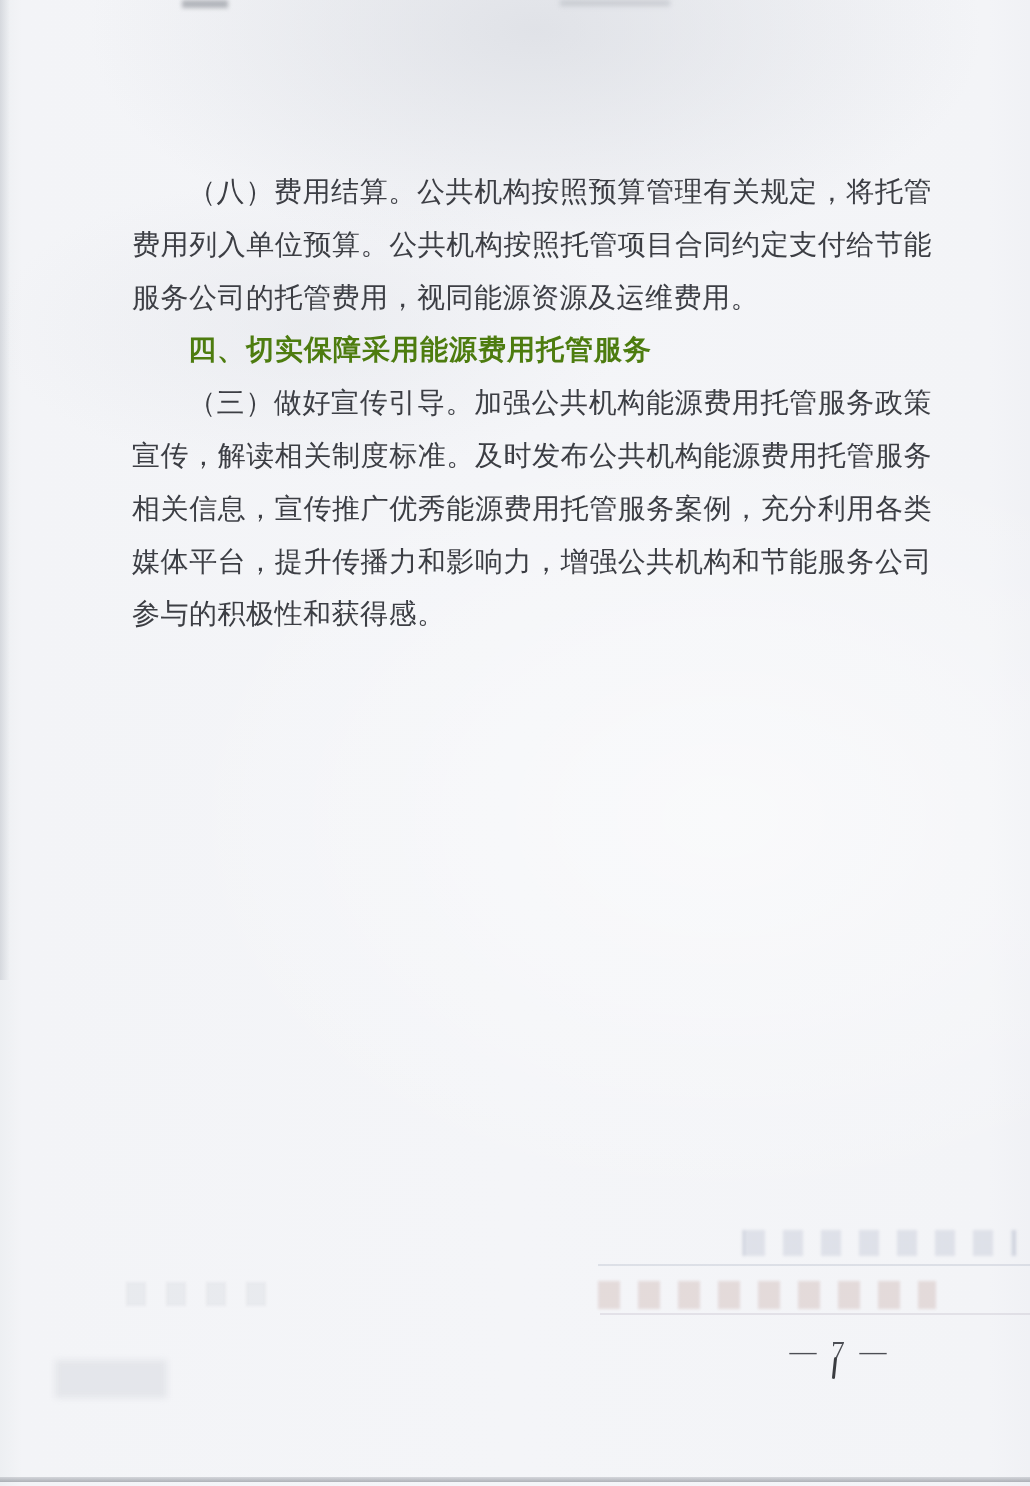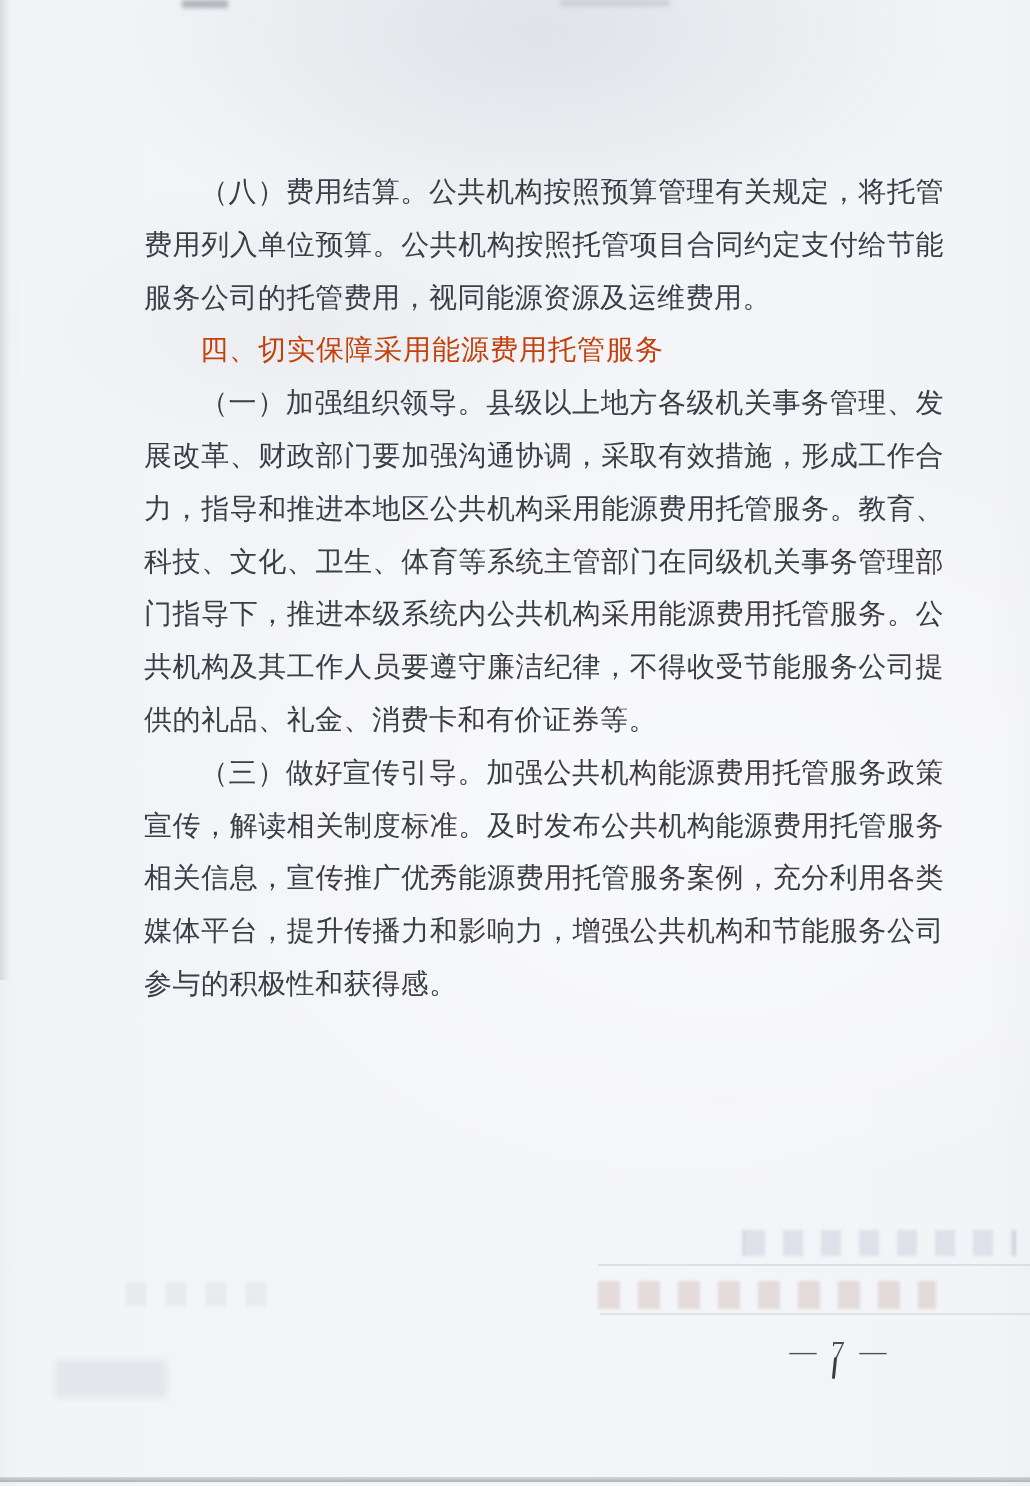--- a/index.html
+++ b/index.html
@@ -15,33 +15,33 @@
     position:absolute;inset:0;
     background:
       radial-gradient(ellipse 620px 320px at 52% 2%, rgba(208,211,218,0.55), transparent 72%),
       radial-gradient(ellipse 420px 200px at 30% 22%, rgba(222,224,230,0.4), transparent 75%),
       radial-gradient(ellipse 700px 500px at 70% 55%, rgba(255,255,255,0.5), transparent 80%),
       linear-gradient(90deg, #edeff2 0px, #f3f4f7 22px, #f4f5f8 50%, #f3f4f7 96%, #f0f1f5 100%),
       #f4f5f8;
   }
   .content{
     position:absolute;
-    left:144px; top:166px; width:800px;
+    left:132px; top:166px; width:800px;
     color:#3c3e44;
     font-size:28px;
     line-height:52.8px;
     letter-spacing:0.5px;
     text-align:justify;
   }
   .para{ text-indent:2em; margin:0; }
   .heading{
     text-indent:2em; margin:0;
     font-family:"DejaVu Sans","Liberation Sans",sans-serif;
-    font-weight:normal;
-    color:#c2410c;
+    font-weight:bold;
+    color:#4d7c0f;
     letter-spacing:1px;
   }
   .page-number{
     position:absolute;
     left:770px; top:1336px; width:140px;
     text-align:center;
     font-size:27px;
     color:#4c4e54;
     letter-spacing:4px;
   }
@@ -102,21 +102,20 @@
   }
 </style>
 </head>
 <body>
 
 <div class="paper"></div>
 
 <div class="content">
   <p class="para">（八）费用结算。公共机构按照预算管理有关规定，将托管费用列入单位预算。公共机构按照托管项目合同约定支付给节能服务公司的托管费用，视同能源资源及运维费用。</p>
   <p class="heading">四、切实保障采用能源费用托管服务</p>
-  <p class="para">（一）加强组织领导。县级以上地方各级机关事务管理、发展改革、财政部门要加强沟通协调，采取有效措施，形成工作合力，指导和推进本地区公共机构采用能源费用托管服务。教育、科技、文化、卫生、体育等系统主管部门在同级机关事务管理部门指导下，推进本级系统内公共机构采用能源费用托管服务。公共机构及其工作人员要遵守廉洁纪律，不得收受节能服务公司提供的礼品、礼金、消费卡和有价证券等。</p>
   <p class="para">（三）做好宣传引导。加强公共机构能源费用托管服务政策宣传，解读相关制度标准。及时发布公共机构能源费用托管服务相关信息，宣传推广优秀能源费用托管服务案例，充分利用各类媒体平台，提升传播力和影响力，增强公共机构和节能服务公司参与的积极性和获得感。</p>
 </div>
 
 <div class="page-number">— 7 —</div>
 
 <div class="ghost ghost-line-a"></div>
 <div class="ghost ghost-rule-a"></div>
 <div class="ghost ghost-line-b"></div>
 <div class="ghost ghost-rule-b"></div>
 <div class="ghost ghost-left"></div>

